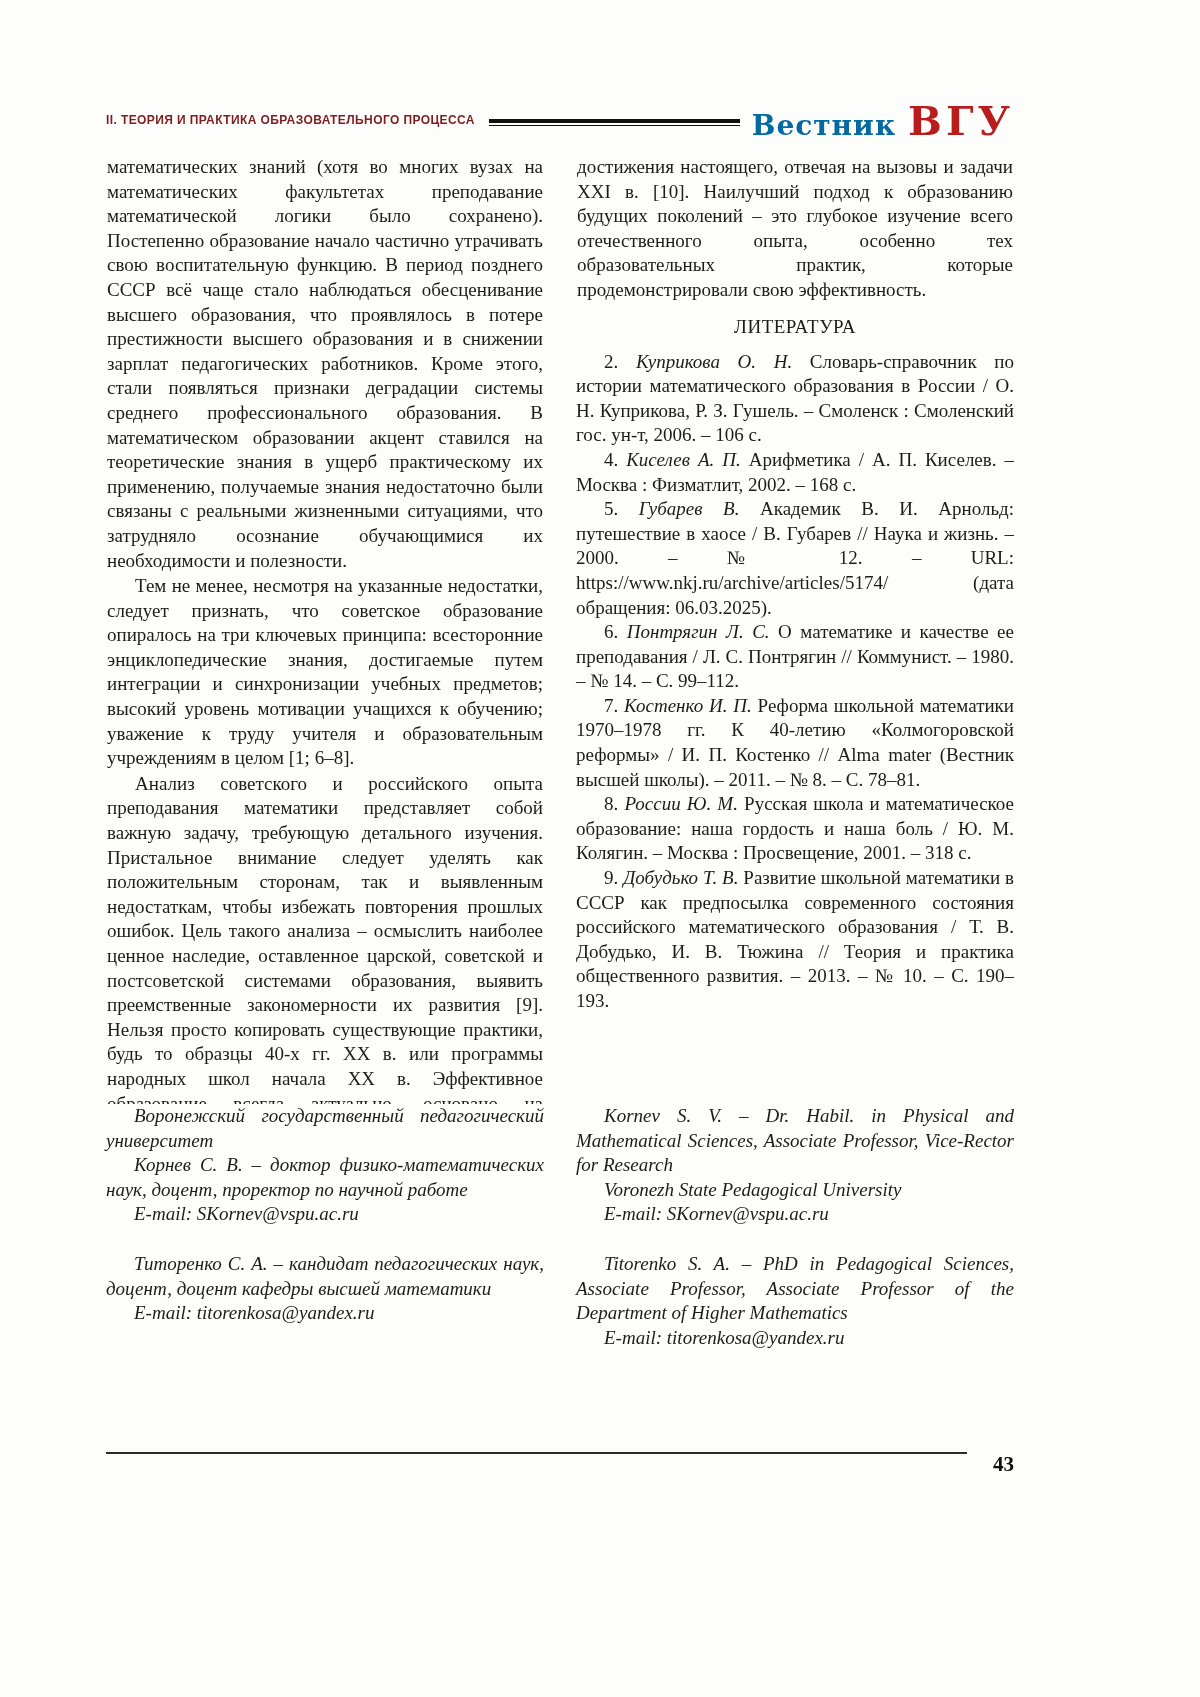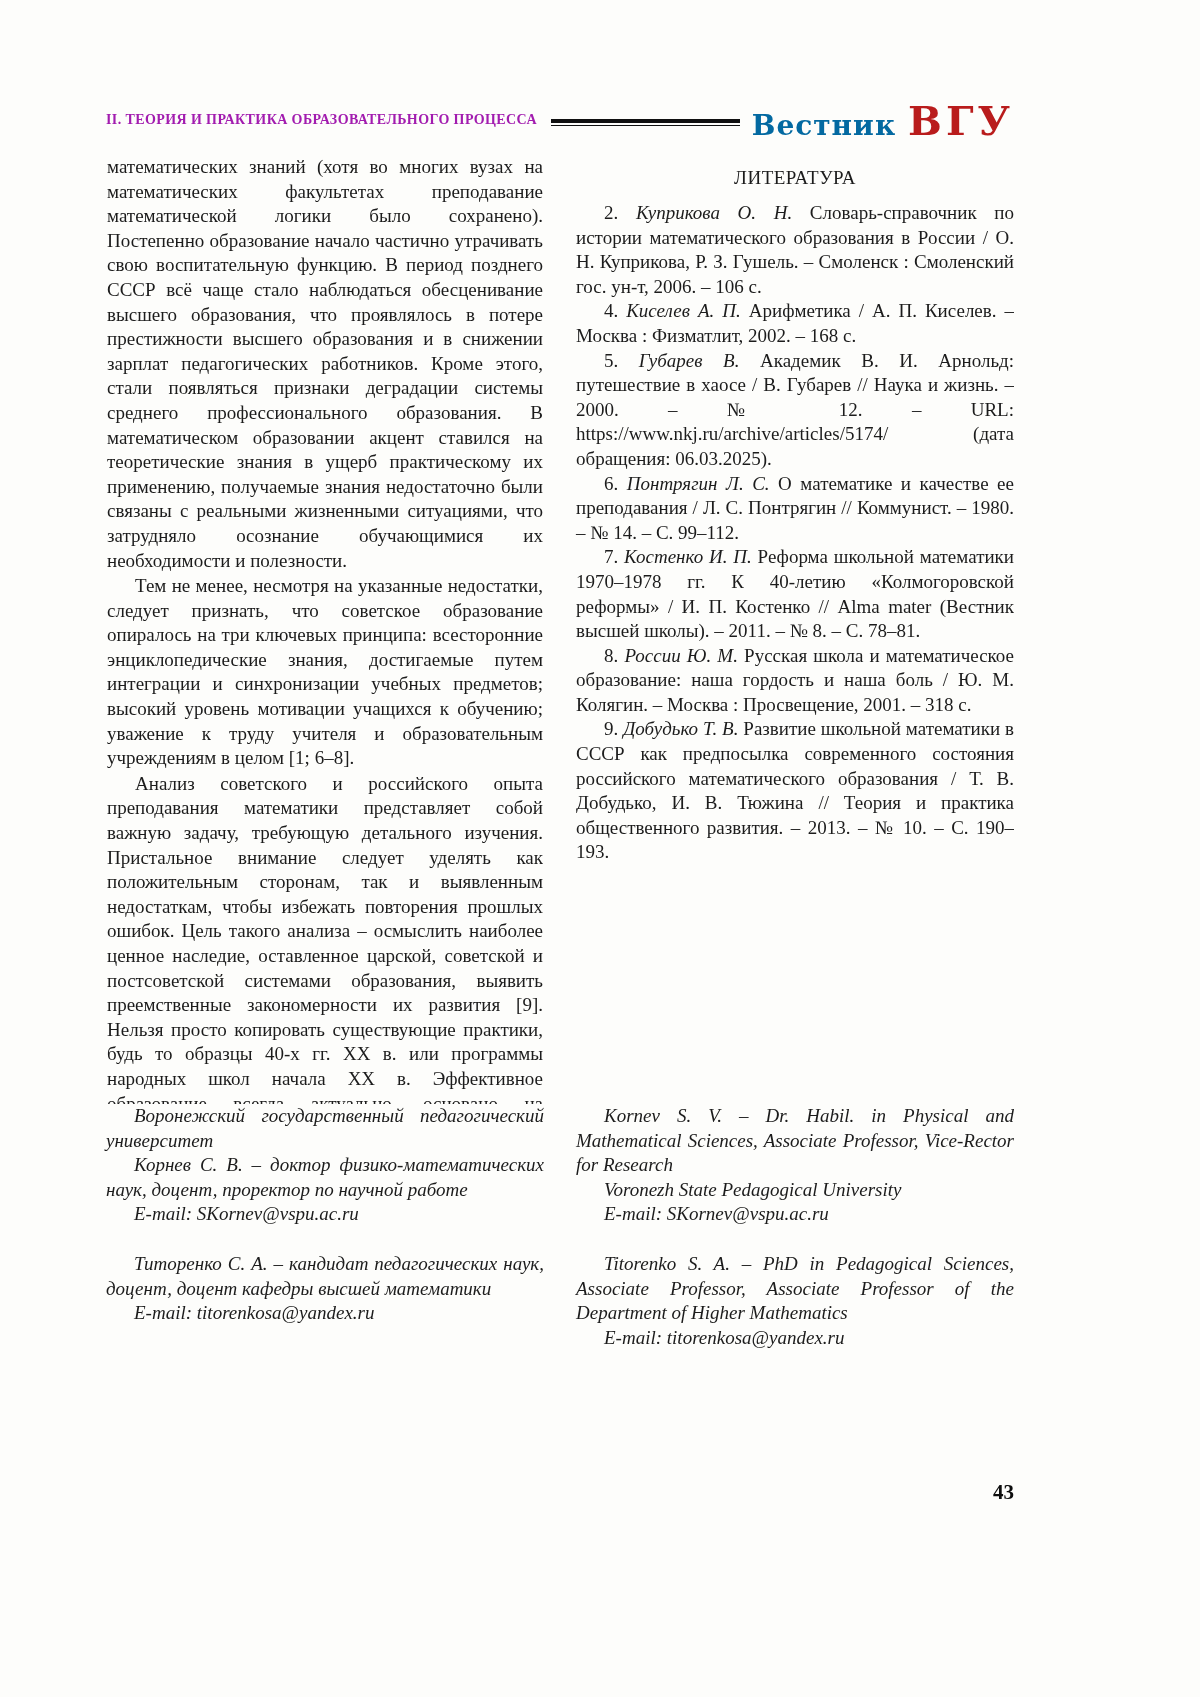--- a/index.html
+++ b/index.html
@@ -11,23 +11,23 @@
     box-sizing:border-box;
     padding:102px 186px 0 106px;
     color:#1c1c1c;
     font-family:"Liberation Serif","DejaVu Serif",serif;
   }
   
   .page-header{
     display:flex;align-items:center;height:36px;
   }
   .running-head{
-    font-family:Liberation Serif, serif;
-    font-weight:bold;font-size:14px;letter-spacing:.4px;
-    color:#a21caf;white-space:nowrap;
+    font-family:Liberation Sans, sans-serif;
+    font-weight:bold;font-size:12px;letter-spacing:.4px;
+    color:#7f1d1d;white-space:nowrap;
   }
   .header-rule{
     flex:1;height:2px;margin:4px 12px 0 14px;
     border-top:4px solid #101010;
     border-bottom:1px solid #101010;
   }
   .journal-logo{display:flex;align-items:baseline;gap:12px;white-space:nowrap;}
   .logo-vestnik{
     font-family:"DejaVu Serif","Liberation Serif",serif;
     font-weight:bold;font-size:28px;letter-spacing:1px;color:#0369a1;
@@ -60,21 +60,21 @@
   .bio{}
   .bio-p{
     margin:0;font-size:19px;line-height:24.6px;
     font-style:italic;text-align:justify;text-indent:28px;
     hyphens:auto;-webkit-hyphens:auto;
   }
   .bio-gap{margin-top:25px;}
   
   .page-footer{
     position:absolute;left:106px;right:186px;top:1452px;
-    display:flex;align-items:flex-end;gap:26px;flex-direction:column;
+    display:flex;align-items:flex-start;gap:26px;
   }
   .footer-rule{flex:1;height:0;border-top:2px solid #2a2a2a;}
   .page-number{font-weight:bold;font-size:21px;color:#0d0d0d;}
 </style>
 </head>
 <body>
 
 <div class="page">
 
   <header class="page-header">
@@ -88,20 +88,21 @@
 
   <div class="columns main">
 
     <div class="col">
       <p class="body-p no-indent">математических знаний (хотя во многих вузах на математических факультетах преподавание математической логики было сохранено). Постепенно образование начало частично утрачивать свою воспитательную функцию. В период позднего СССР всё чаще стало наблюдаться обесценивание высшего образования, что проявлялось в потере престижности высшего образования и в снижении зарплат педагогических работников. Кроме этого, стали появляться признаки деградации системы среднего профессионального образования. В математическом образовании акцент ставился на теоретические знания в ущерб практическому их применению, получаемые знания недостаточно были связаны с реальными жизненными ситуациями, что затрудняло осознание обучающимися их необходимости и полезности.</p>
       <p class="body-p">Тем не менее, несмотря на указанные недостатки, следует признать, что советское образование опиралось на три ключевых принципа: всесторонние энциклопедические знания, достигаемые путем интеграции и синхронизации учебных предметов; высокий уровень мотивации учащихся к обучению; уважение к труду учителя и образовательным учреждениям в целом [1; 6–8].</p>
       <p class="body-p">Анализ советского и российского опыта преподавания математики представляет собой важную задачу, требующую детального изучения. Пристальное внимание следует уделять как положительным сторонам, так и выявленным недостаткам, чтобы избежать повторения прошлых ошибок. Цель такого анализа – осмыслить наиболее ценное наследие, оставленное царской, советской и постсоветской системами образования, выявить преемственные закономерности их развития [9]. Нельзя просто копировать существующие практики, будь то образцы 40-х гг. XX в. или программы народных школ начала XX в. Эффективное образование всегда актуально, основано на постоянном совершенствовании, переработке программ и учебников. Современное образование должно учитывать опыт прошлого и методические</p>
     </div>
 
     <div class="col">
+      <p class="body-p no-indent">достижения настоящего, отвечая на вызовы и задачи XXI в. [10]. Наилучший подход к образованию будущих поколений – это глубокое изучение всего отечественного опыта, особенно тех образовательных практик, которые продемонстрировали свою эффективность.</p>
       <h2 class="lit-heading">ЛИТЕРАТУРА</h2>
 
       <p class="ref"><span>2.</span> <em class="ref-authors">Куприкова О. Н.</em><span> Словарь-справочник по истории математического образования в России / О. Н. Куприкова, Р. З. Гушель. – Смоленск : Смоленский гос. ун-т, 2006. – 106 с.</span></p>
       <p class="ref"><span>4.</span> <em class="ref-authors">Киселев А. П.</em><span> Арифметика / А. П. Киселев. – Москва : Физматлит, 2002. – 168 с.</span></p>
       <p class="ref"><span>5.</span> <em class="ref-authors">Губарев В.</em><span> Академик В. И. Арнольд: путешествие в хаосе / В. Губарев // Наука и жизнь. – 2000. – № 12. – URL: https://www.nkj.ru/archive/articles/5174/ (дата обращения: 06.03.2025).</span></p>
       <p class="ref"><span>6.</span> <em class="ref-authors">Понтрягин Л. С.</em><span> О математике и качестве ее преподавания / Л. С. Понтрягин // Коммунист. – 1980. – № 14. – С. 99–112.</span></p>
       <p class="ref"><span>7.</span> <em class="ref-authors">Костенко И. П.</em><span> Реформа школьной математики 1970–1978 гг. К 40-летию «Колмогоровской реформы» / И. П. Костенко // Alma mater (Вестник высшей школы). – 2011. – № 8. – С. 78–81.</span></p>
       <p class="ref"><span>8.</span> <em class="ref-authors">России Ю. М.</em><span> Русская школа и математическое образование: наша гордость и наша боль / Ю. М. Колягин. – Москва : Просвещение, 2001. – 318 с.</span></p>
       <p class="ref"><span>9.</span> <em class="ref-authors">Добудько Т. В.</em><span> Развитие школьной математики в СССР как предпосылка современного состояния российского математического образования / Т. В. Добудько, И. В. Тюжина // Теория и практика общественного развития. – 2013. – № 10. – С. 190–193.</span></p>
 

